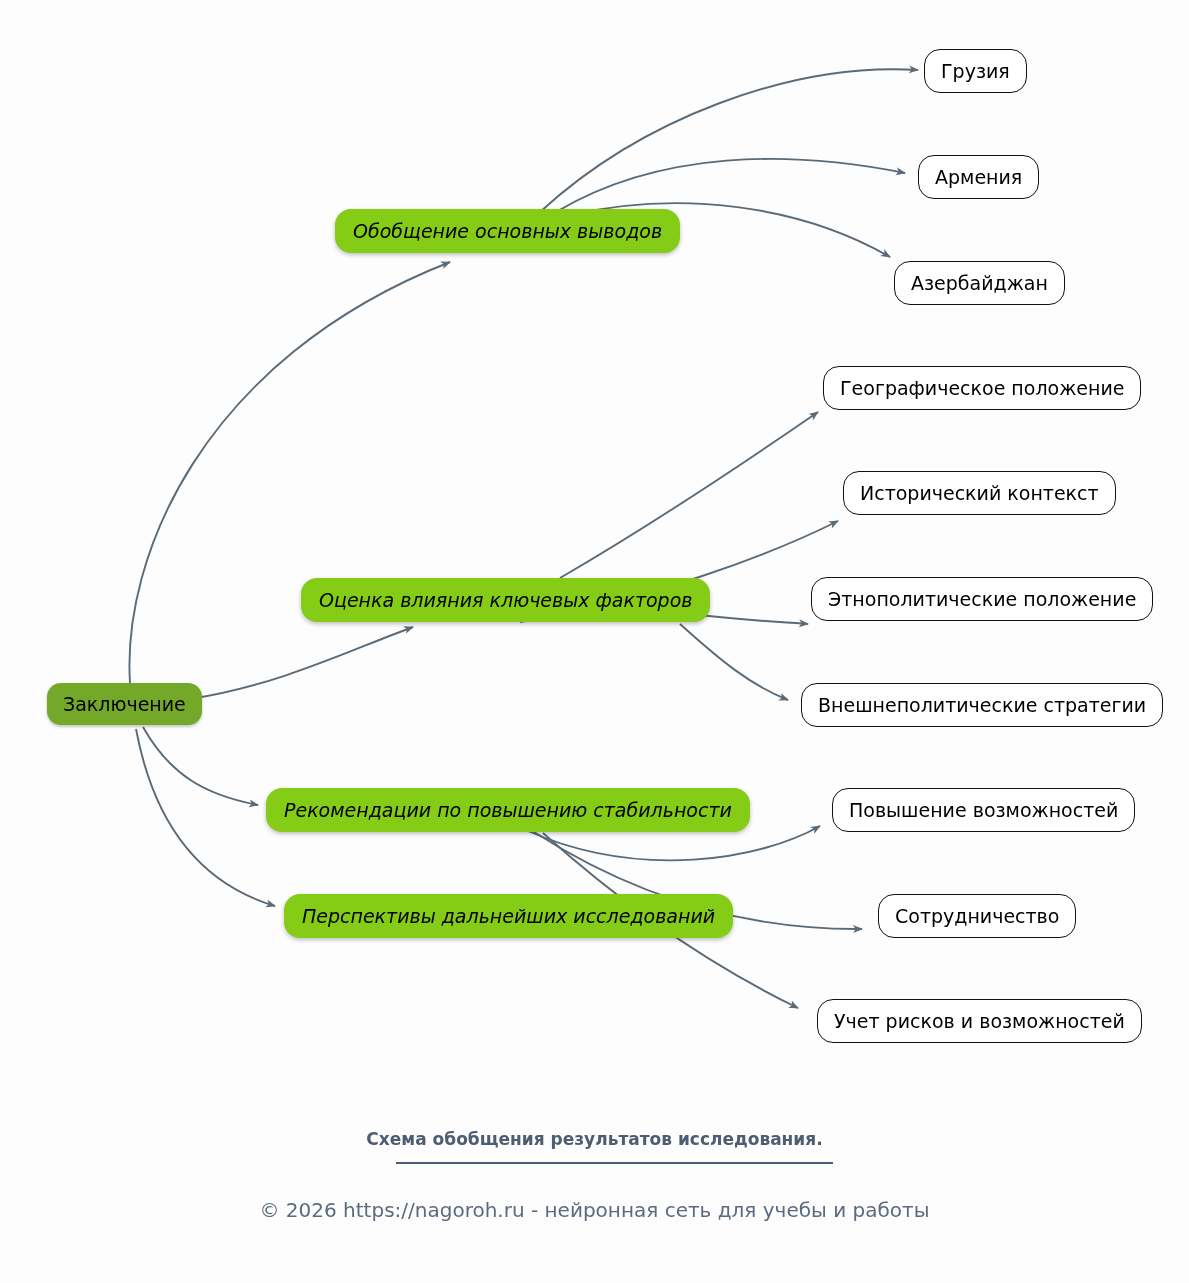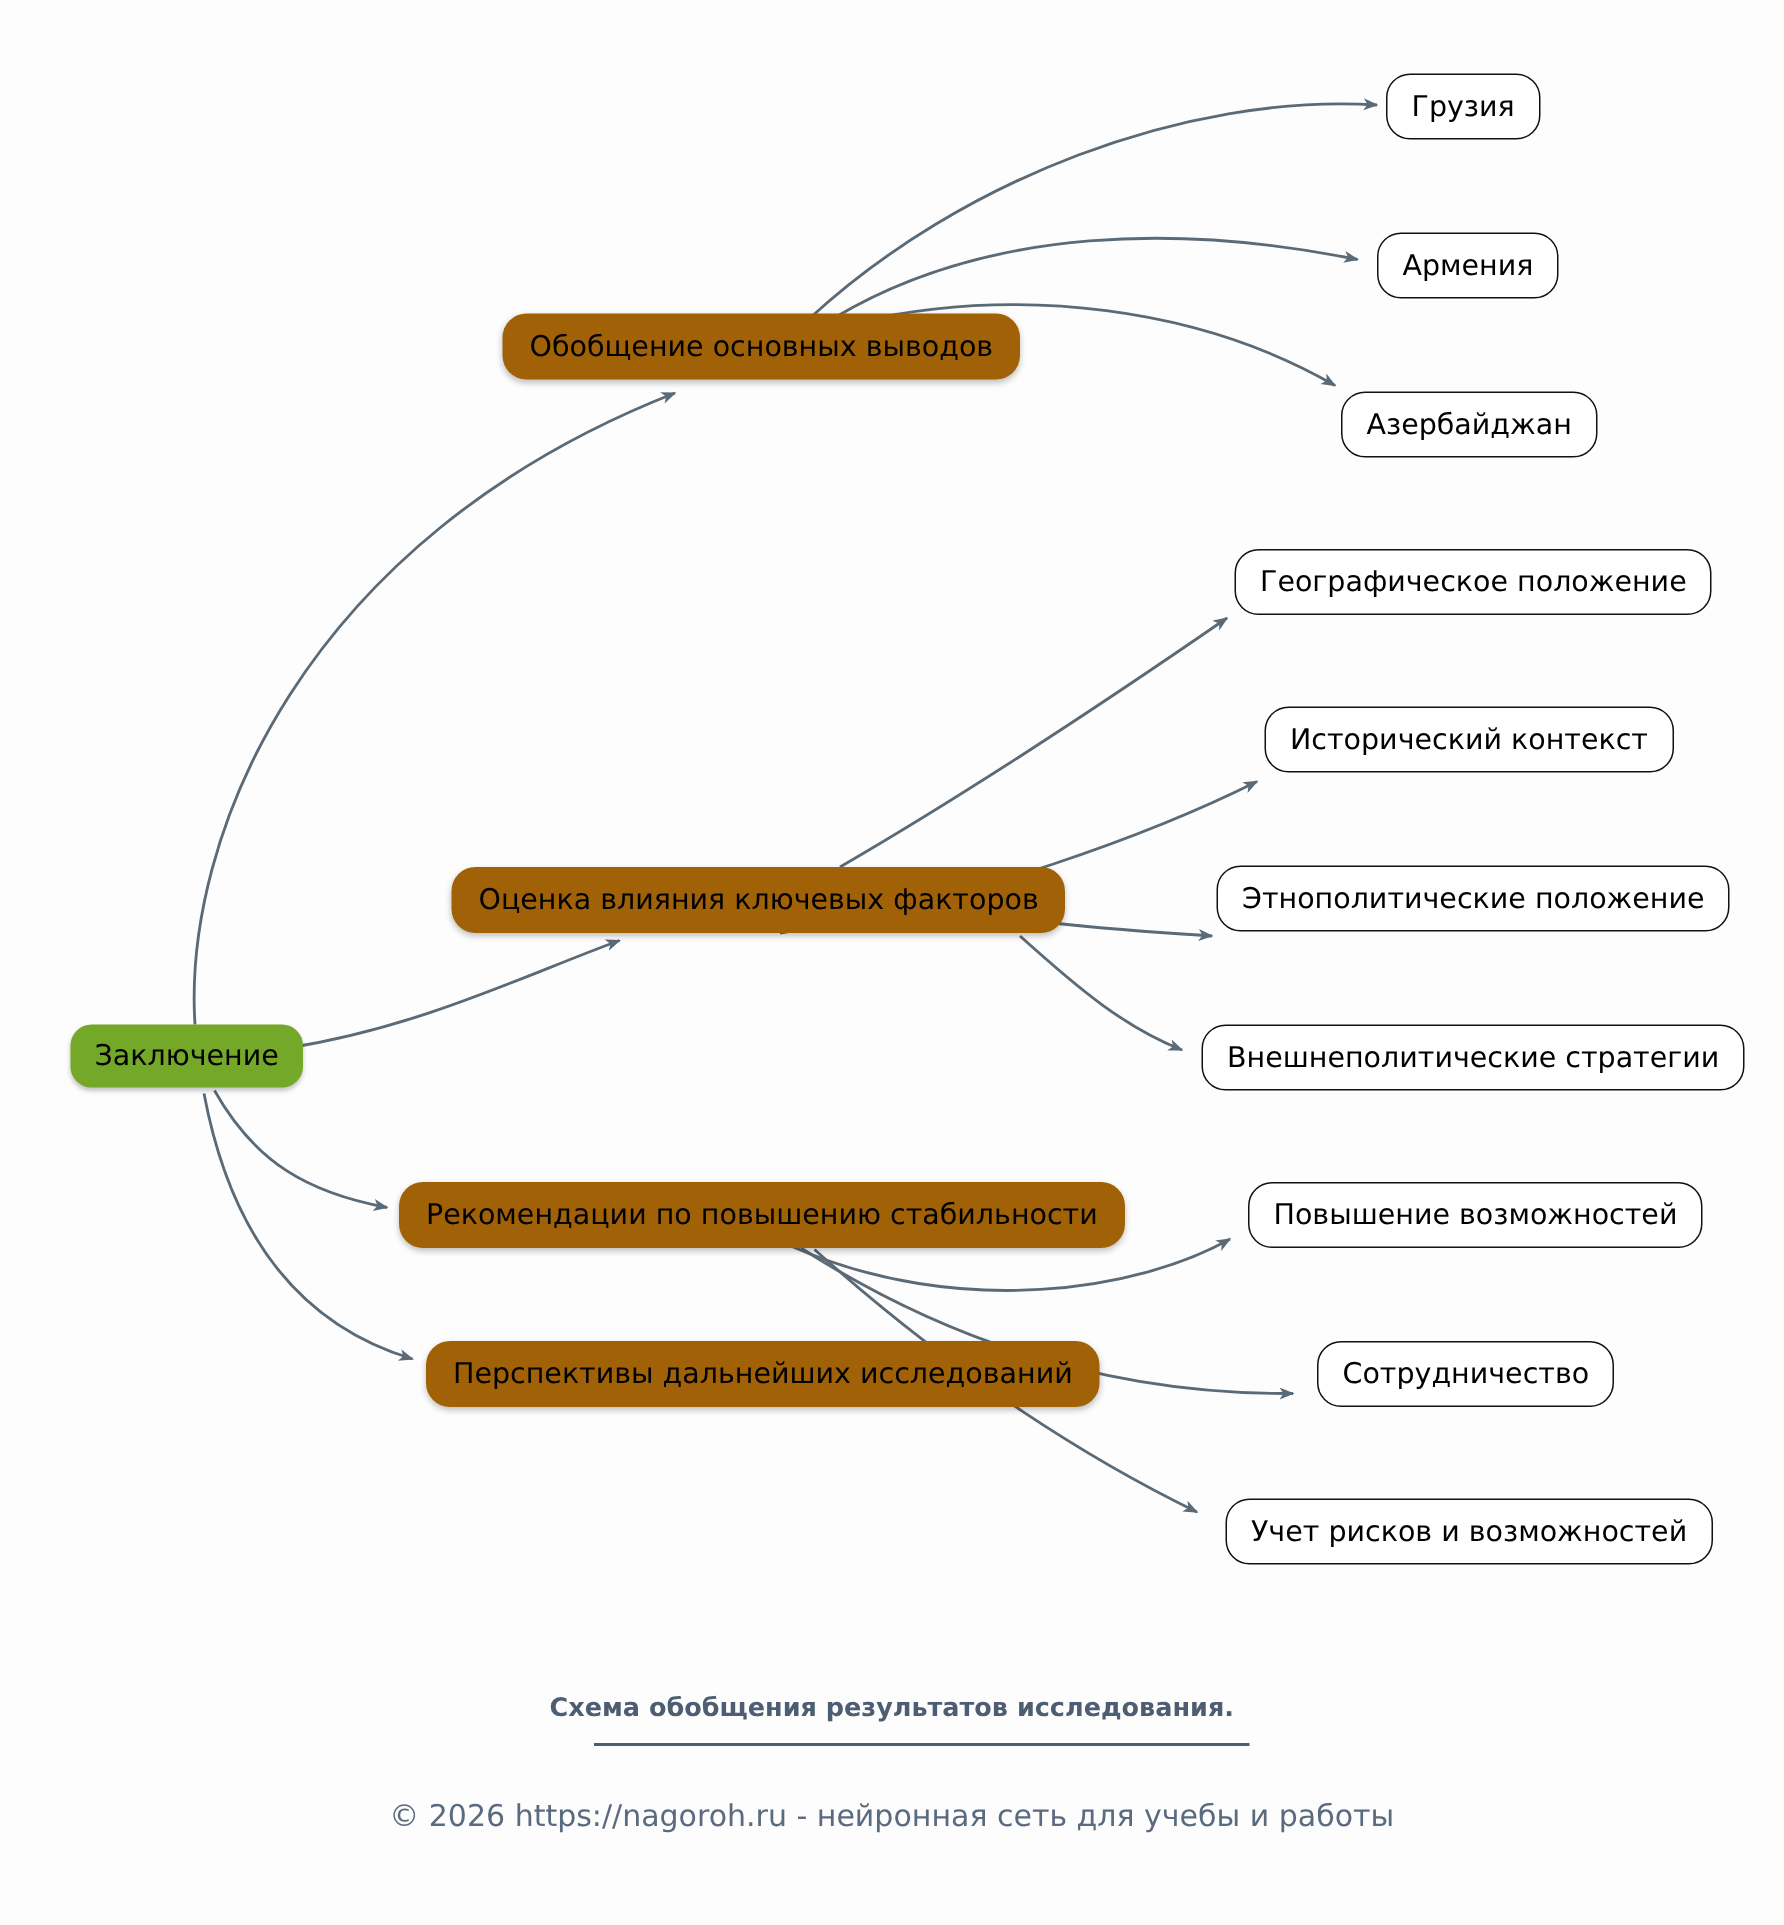--- a/index.html
+++ b/index.html
@@ -36,27 +36,28 @@
   .node-root {
     background: #74a828;
     color: #000000;
     border-radius: 14px;
     font-size: 19px;
     padding: 0 16px;
     height: 42px;
     box-shadow: 0 2px 3px rgba(0,0,0,0.22);
   }
   .node-branch {
-    background: #a16207;
+    background: #84cc16;
     color: #000000;
     border-radius: 16px;
     font-size: 19px;
     padding: 0 18px;
     height: 44px;
     box-shadow: 0 2px 4px rgba(0,0,0,0.25);
+    font-style: italic;
   }
   .node-leaf {
     background: #ffffff;
     color: #000000;
     border: 1.7px solid #111111;
     border-radius: 16px;
     font-size: 19px;
     padding: 0 16px;
     height: 44px;
   }

